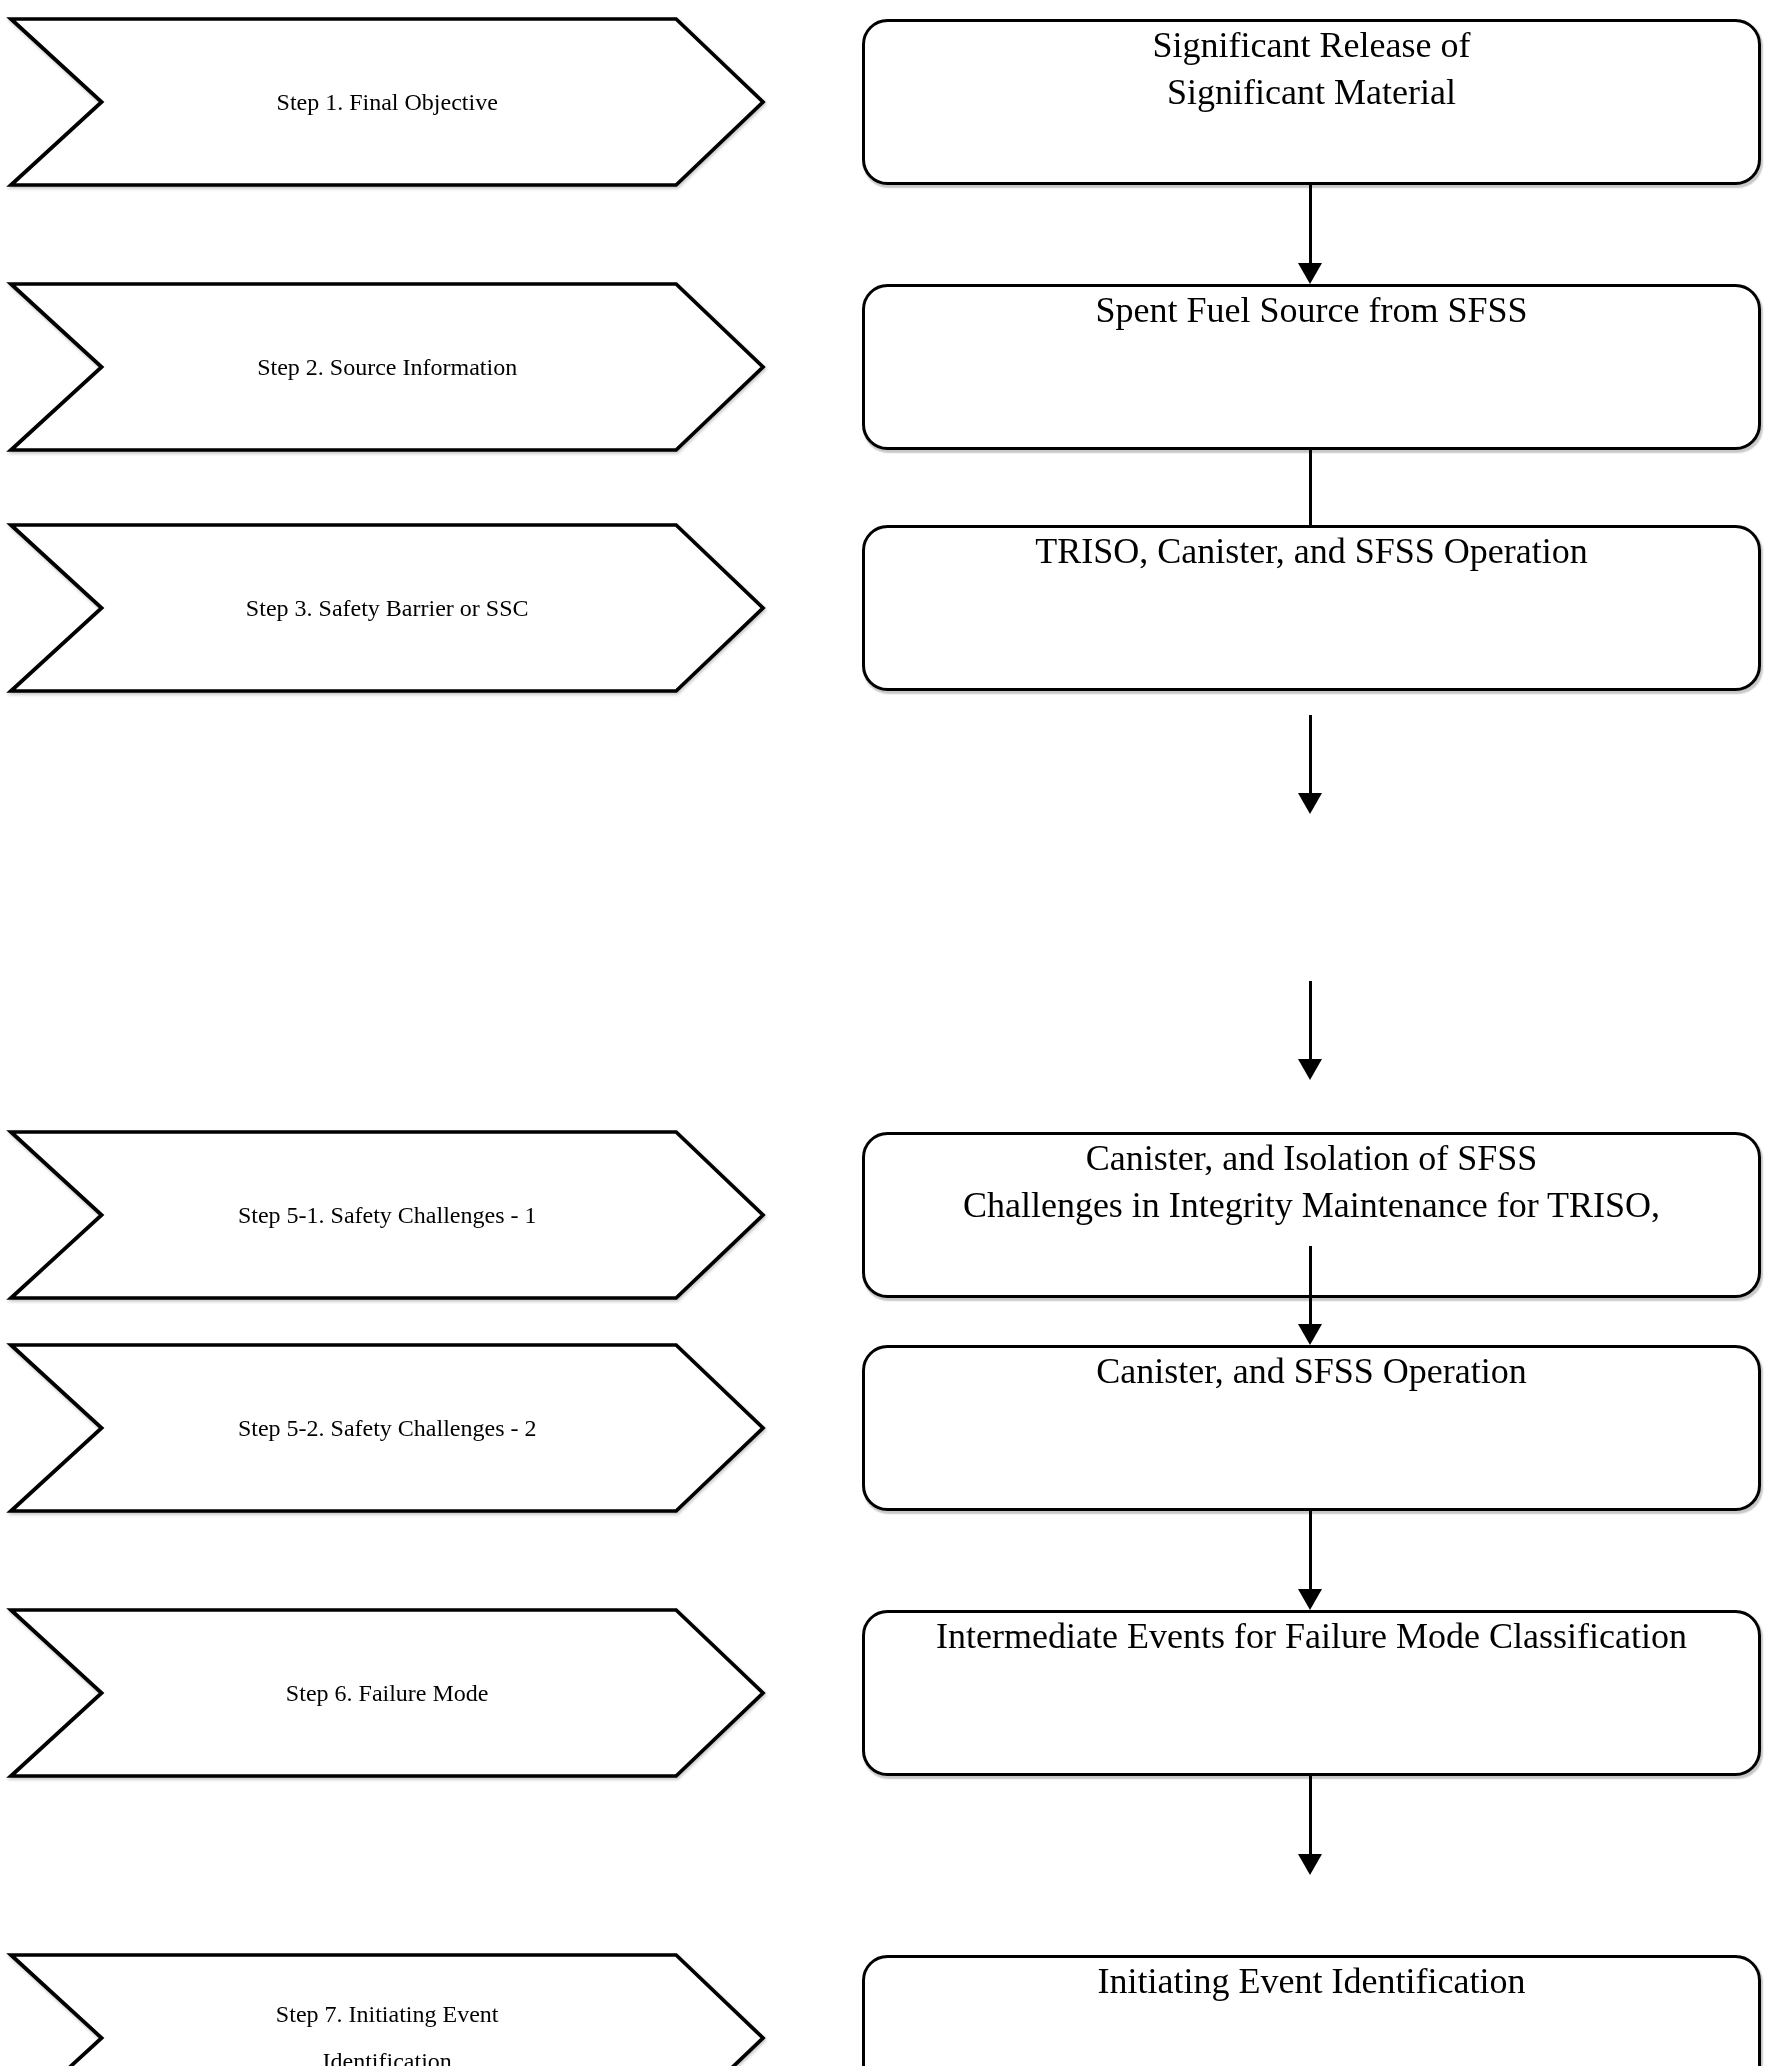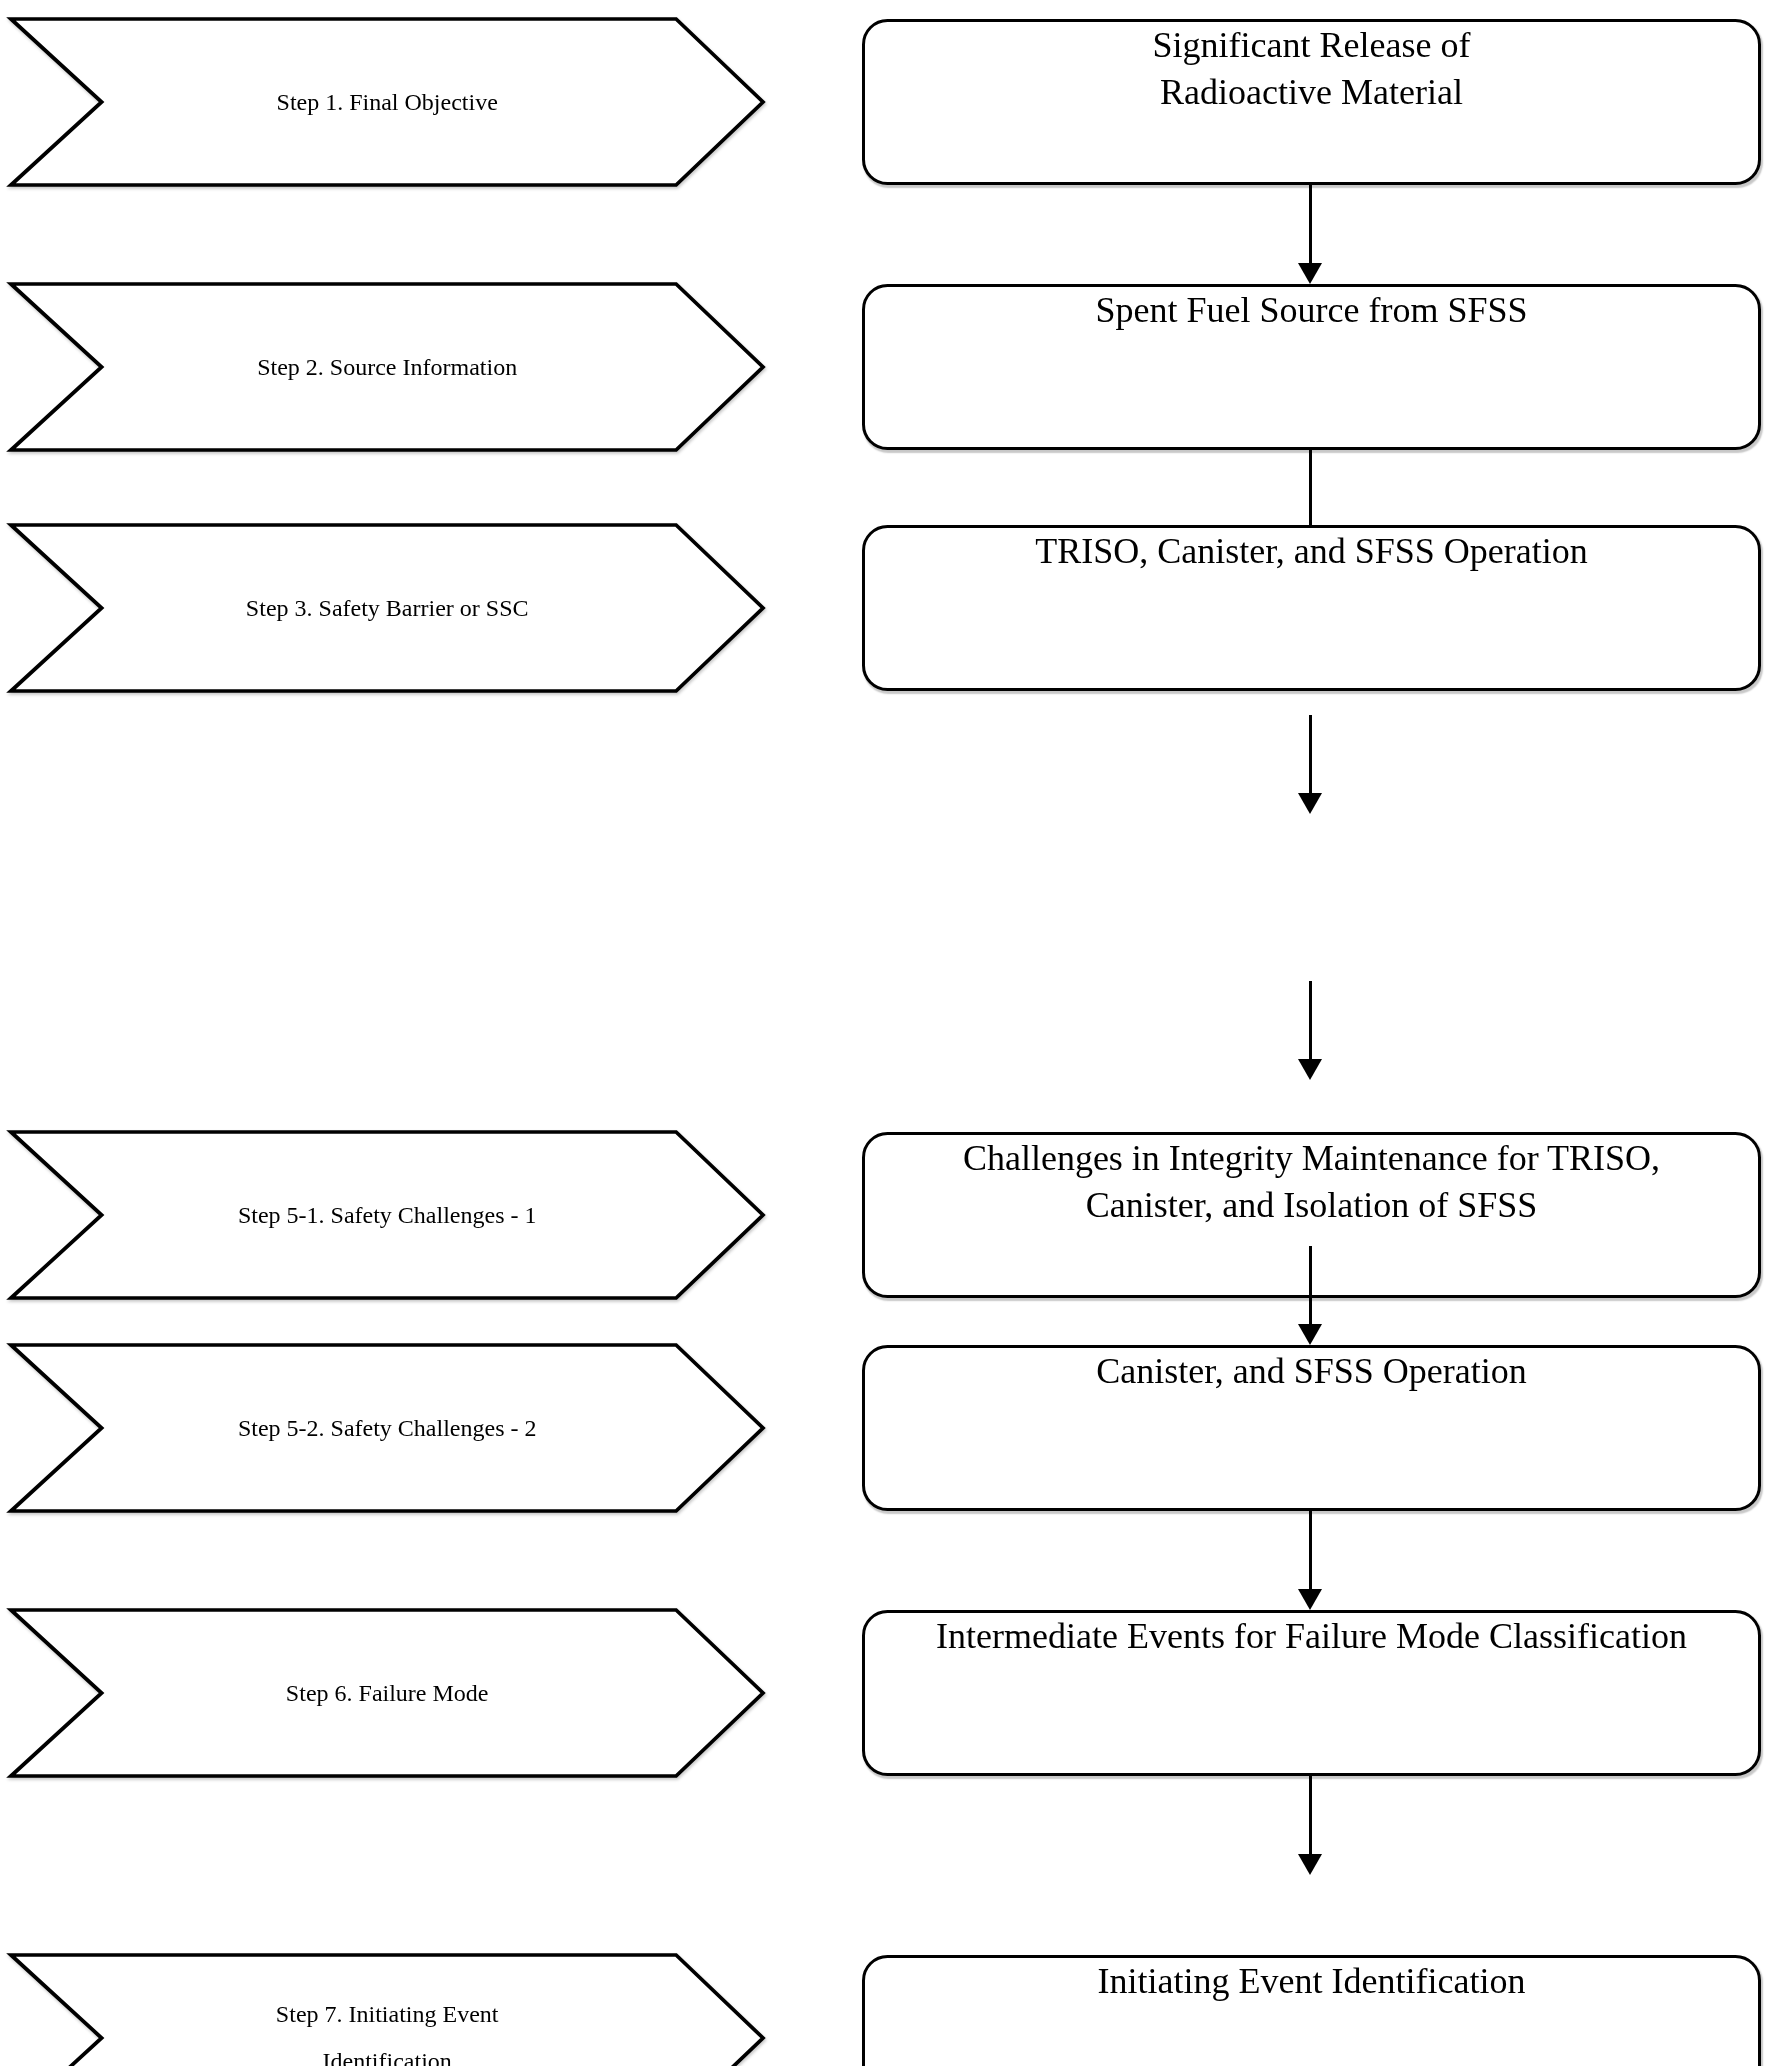--- a/index.html
+++ b/index.html
@@ -59,21 +59,21 @@
       <svg viewBox="0 0 1004 222" preserveAspectRatio="none">
         <polygon points="0,0 888,0 1004,111 888,222 0,222 121,111"></polygon>
       </svg>
       <div class="chev-label">
         <span class="ln">Step 1. Final Objective</span>
         <span class="ln"></span>
       </div>
     </div>
     <div class="node">
       <span class="ln">Significant Release of</span>
-      <span class="ln">Radioactive Material</span>
+      <span class="ln">Significant Material</span>
     </div>
   </div>
   <div class="arrow" style="top:185px">
     <div class="arrow-line"></div>
     <div class="arrow-head"></div>
   </div>
 
   <div class="row" style="top:284px">
     <div class="chev">
       <svg viewBox="0 0 1004 222" preserveAspectRatio="none">
@@ -123,22 +123,22 @@
     <div class="chev">
       <svg viewBox="0 0 1004 222" preserveAspectRatio="none">
         <polygon points="0,0 888,0 1004,111 888,222 0,222 121,111"></polygon>
       </svg>
       <div class="chev-label">
         <span class="ln">Step 5-1. Safety Challenges - 1</span>
         <span class="ln"></span>
       </div>
     </div>
     <div class="node">
+      <span class="ln">Canister, and Isolation of SFSS</span>
       <span class="ln">Challenges in Integrity Maintenance for TRISO,</span>
-      <span class="ln">Canister, and Isolation of SFSS</span>
     </div>
   </div>
   <div class="arrow" style="top:1246px">
     <div class="arrow-line"></div>
     <div class="arrow-head"></div>
   </div>
 
   <div class="row" style="top:1345px">
     <div class="chev">
       <svg viewBox="0 0 1004 222" preserveAspectRatio="none">

